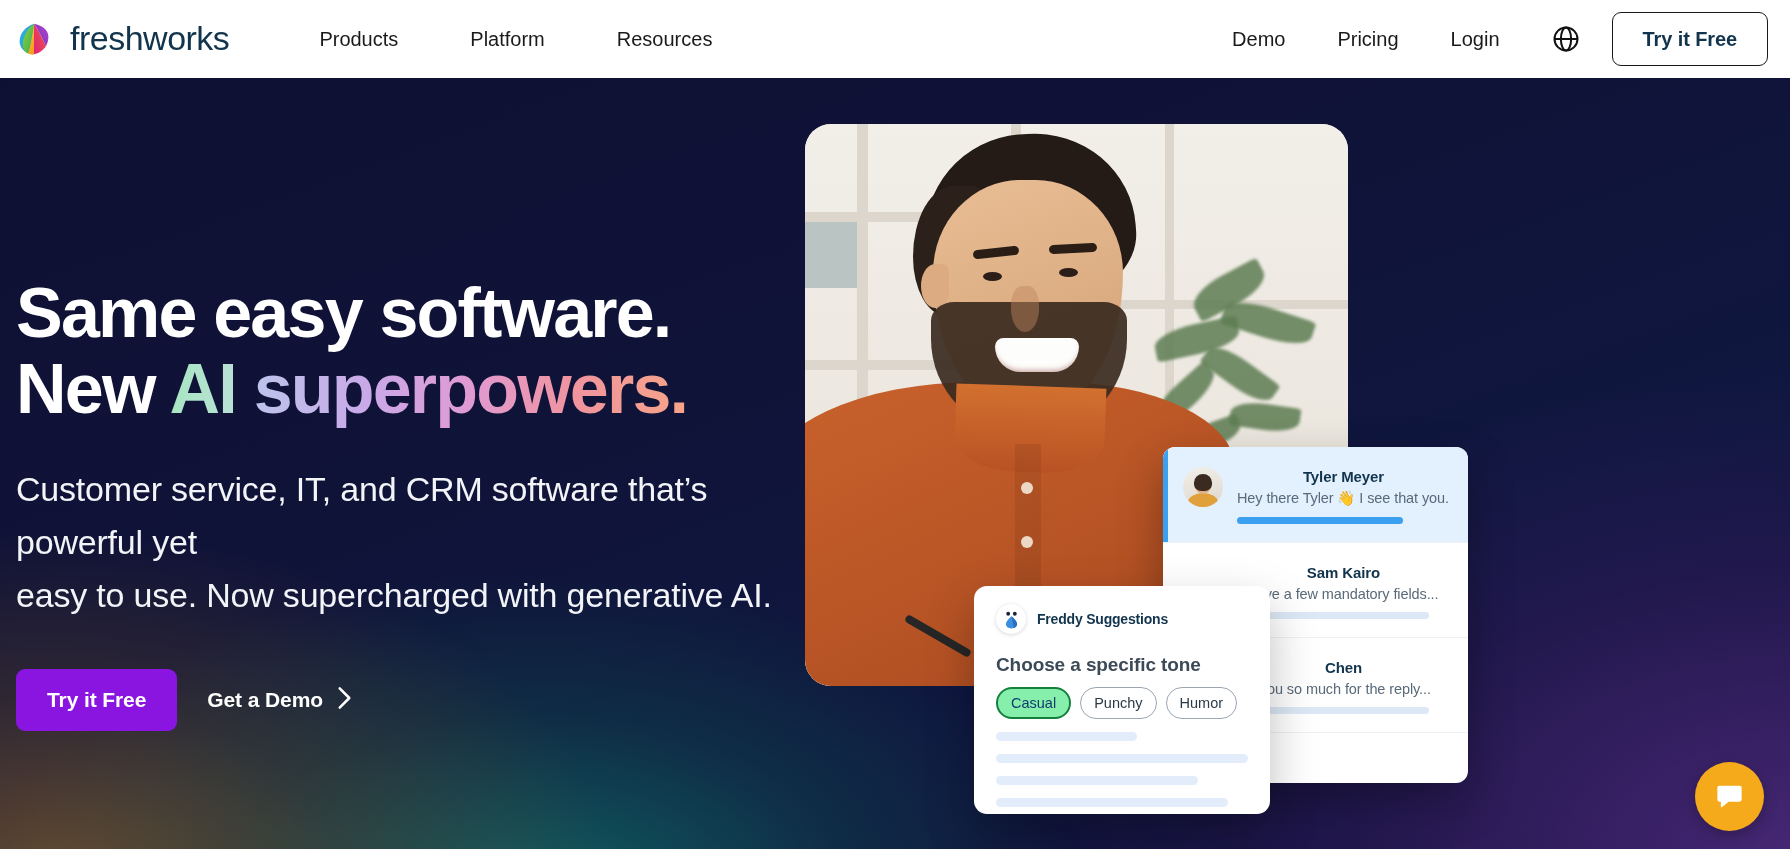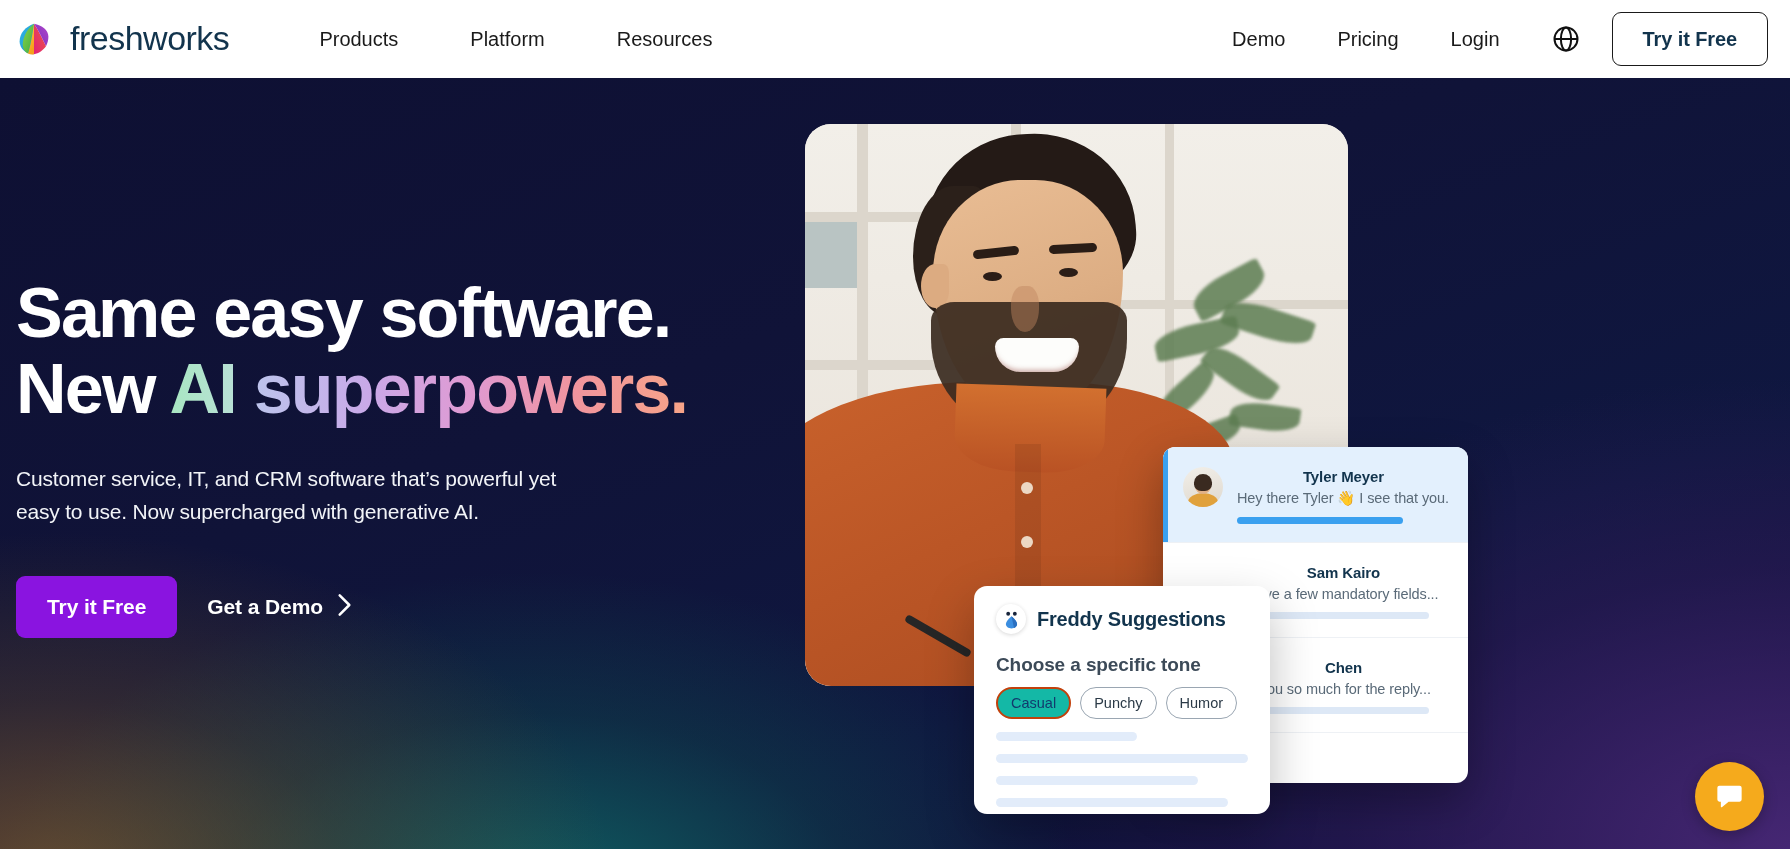--- a/index.html
+++ b/index.html
@@ -139,21 +139,21 @@
   }
   .grad-super {
     background: linear-gradient(90deg, #bcc4ec 0%, #c9a9e8 26%, #e09ad2 50%, #f0949e 74%, #f7a488 100%);
     -webkit-background-clip: text;
     background-clip: text;
     color: transparent;
   }
 
   .subhead {
     margin-top: 36px;
-    font-size: 21px;
+    font-size: 34px;
     line-height: 1.55;
     color: #f2f4f8;
     font-weight: 400;
     letter-spacing: -0.2px;
     max-width: 800px;
   }
 
   .cta-row {
     margin-top: 48px;
     display: flex;
@@ -384,21 +384,21 @@
     gap: 11px;
   }
   .freddy-icon {
     width: 30px; height: 30px;
     border-radius: 50%;
     background: #ffffff;
     box-shadow: 0 1px 4px rgba(0,0,0,.16);
     display: flex; align-items: center; justify-content: center;
   }
   .freddy-title {
-    font-size: 20px;
+    font-size: 14px;
     font-weight: 700;
     color: #12344d;
     letter-spacing: -0.2px;
   }
   .freddy-label {
     margin-top: 20px;
     font-size: 19px;
     font-weight: 700;
     color: #3c4a58;
     letter-spacing: -0.1px;
@@ -413,22 +413,22 @@
     border-radius: 999px;
     padding: 5px 13px;
     font-size: 14.5px;
     color: #2b3a47;
     background: #fff;
     cursor: pointer;
     line-height: 1.25;
     font-family: "Liberation Sans", sans-serif;
   }
   .tone-pill.selected {
-    border: 2px solid #c2410c;
-    background: #14b8a6;
+    border: 2px solid #15803d;
+    background: #86efac;
     color: #123a6e;
   }
   .skel {
     height: 9px;
     border-radius: 5px;
     background: #e2ecfa;
     margin-top: 13px;
   }
 
   

